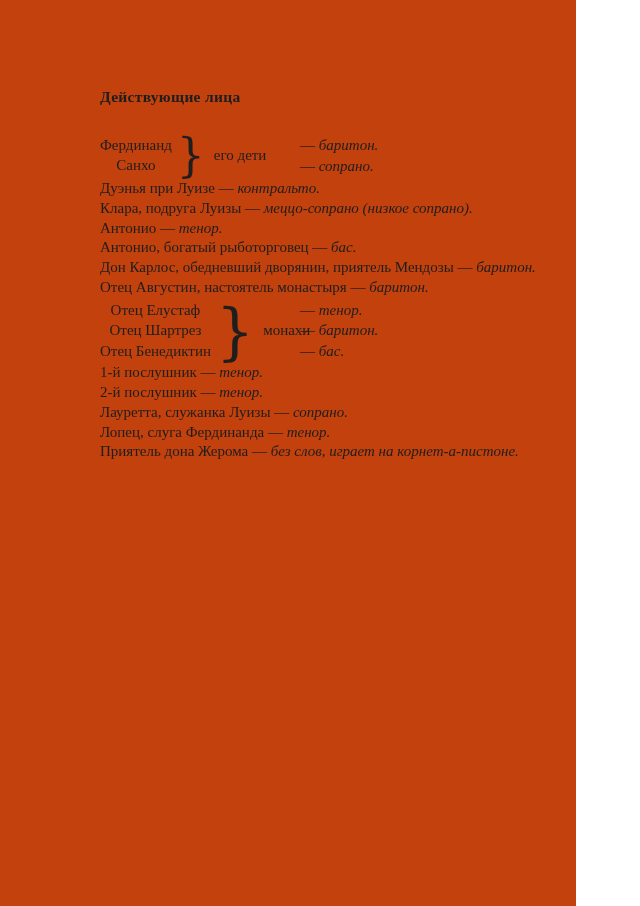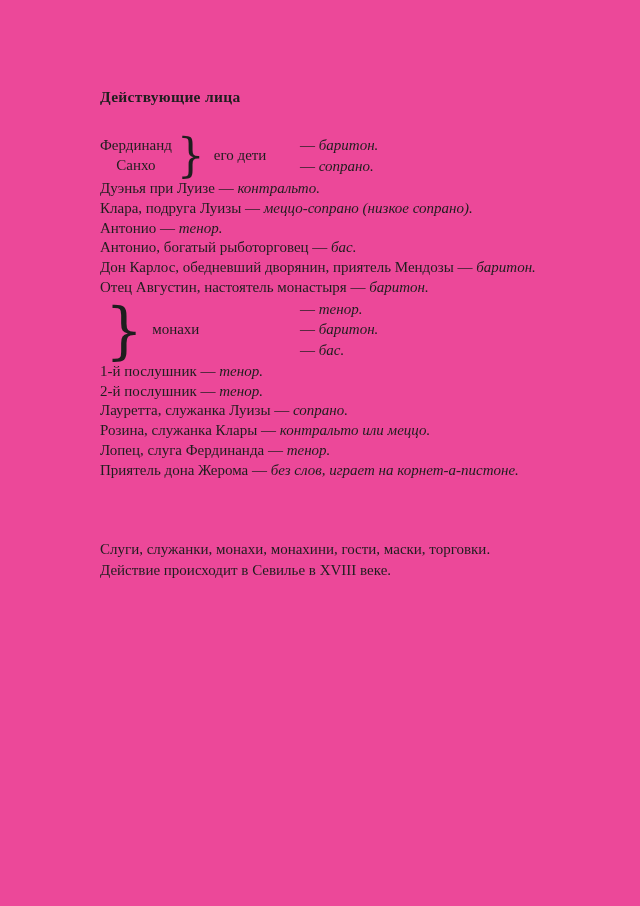--- a/index.html
+++ b/index.html
@@ -9,23 +9,23 @@
   }
   body {
     width: 640px;
     height: 906px;
     font-family: "Liberation Serif", "DejaVu Serif", serif;
     color: #1e1e1e;
     overflow: hidden;
   }
   .page {
     position: relative;
-    width: 640px;
+    width: 576px;
     height: 906px;
-    background: #ec4899;
+    background: #c2410c;
   }
   .heading {
     position: absolute;
     left: 100px;
     top: 88px;
     margin: 0;
     font-size: 15.5px;
     font-weight: bold;
     letter-spacing: 0.3px;
     white-space: nowrap;
@@ -113,32 +113,32 @@
           <p class="voice-line"><span class="dash">— </span><span class="voice">сопрано.</span></p>
         </div>
       </div>
       <p class="line"><span class="name">Дуэнья при Луизе</span><span class="dash"> — </span><span class="voice">контральто.</span></p>
       <p class="line"><span class="name">Клара, подруга Луизы</span><span class="dash"> — </span><span class="voice">меццо-сопрано (низкое сопрано).</span></p>
       <p class="line"><span class="name">Антонио</span><span class="dash"> — </span><span class="voice">тенор.</span></p>
       <p class="line"><span class="name">Антонио, богатый рыботорговец</span><span class="dash"> — </span><span class="voice">бас.</span></p>
       <p class="line"><span class="name">Дон Карлос, обедневший дворянин, приятель Мендозы</span><span class="dash"> — </span><span class="voice">баритон.</span></p>
       <p class="line"><span class="name">Отец Августин, настоятель монастыря</span><span class="dash"> — </span><span class="voice">баритон.</span></p>
       <div class="group">
+        <div class="names">
+          <p class="member">Отец Елустаф</p>
+          <p class="member">Отец Шартрез</p>
+          <p class="member">Отец Бенедиктин</p>
+        </div>
         <span class="brace" style="font-size: 60px;">}</span>
         <span class="group-label">монахи</span>
         <div class="voices">
           <p class="voice-line"><span class="dash">— </span><span class="voice">тенор.</span></p>
           <p class="voice-line"><span class="dash">— </span><span class="voice">баритон.</span></p>
           <p class="voice-line"><span class="dash">— </span><span class="voice">бас.</span></p>
         </div>
       </div>
       <p class="line"><span class="name">1-й послушник</span><span class="dash"> — </span><span class="voice">тенор.</span></p>
       <p class="line"><span class="name">2-й послушник</span><span class="dash"> — </span><span class="voice">тенор.</span></p>
       <p class="line"><span class="name">Лауретта, служанка Луизы</span><span class="dash"> — </span><span class="voice">сопрано.</span></p>
-      <p class="line"><span class="name">Розина, служанка Клары</span><span class="dash"> — </span><span class="voice">контральто или меццо.</span></p>
       <p class="line"><span class="name">Лопец, слуга Фердинанда</span><span class="dash"> — </span><span class="voice">тенор.</span></p>
       <p class="line"><span class="name">Приятель дона Жерома</span><span class="dash"> — </span><span class="voice">без слов, играет на корнет-а-пистоне.</span></p>
     </div>
-  <div class="footer">
-    <p>Слуги, служанки, монахи, монахини, гости, маски, торговки.</p>
-    <p>Действие происходит в Севилье в XVIII веке.</p>
-  </div>
 </div>
 
 </body></html>

